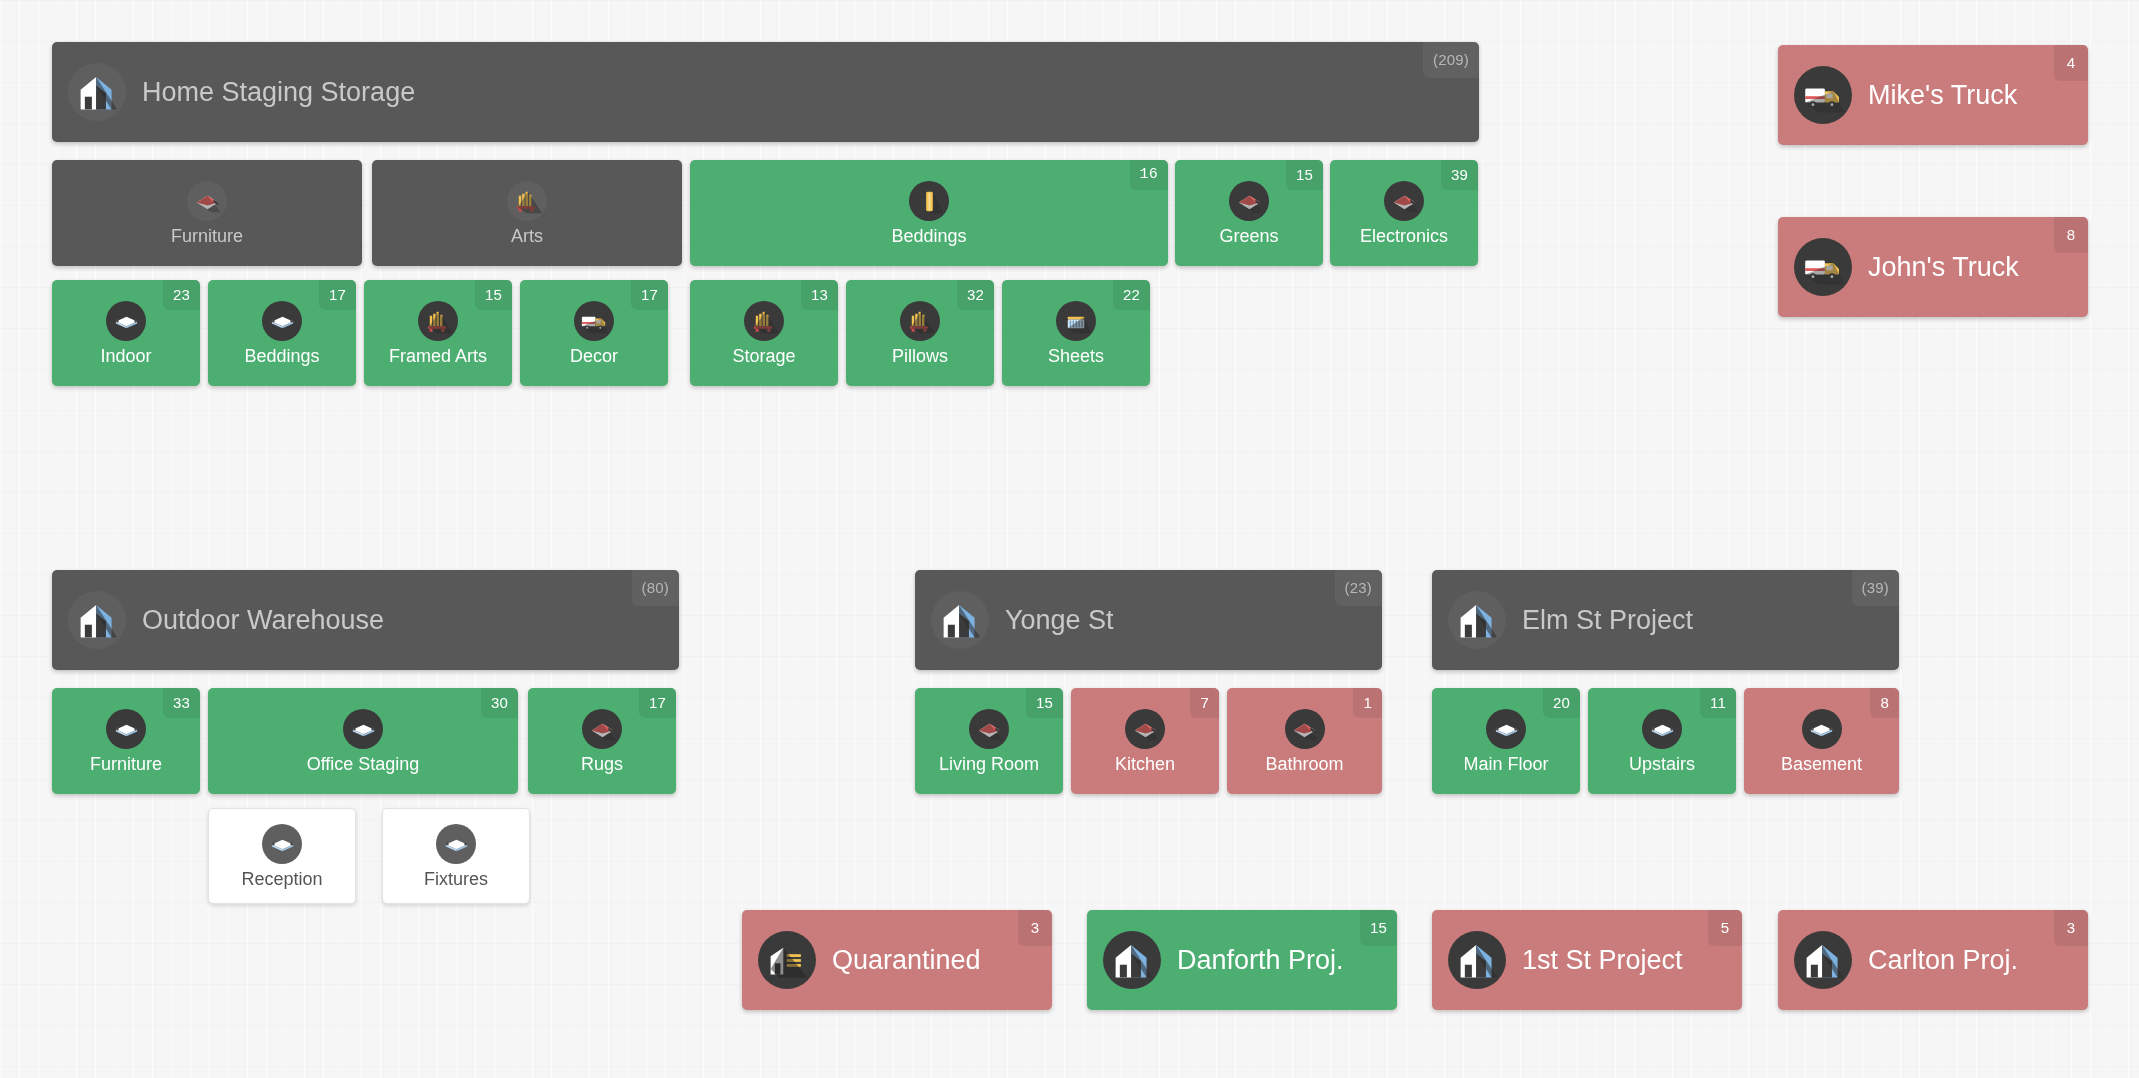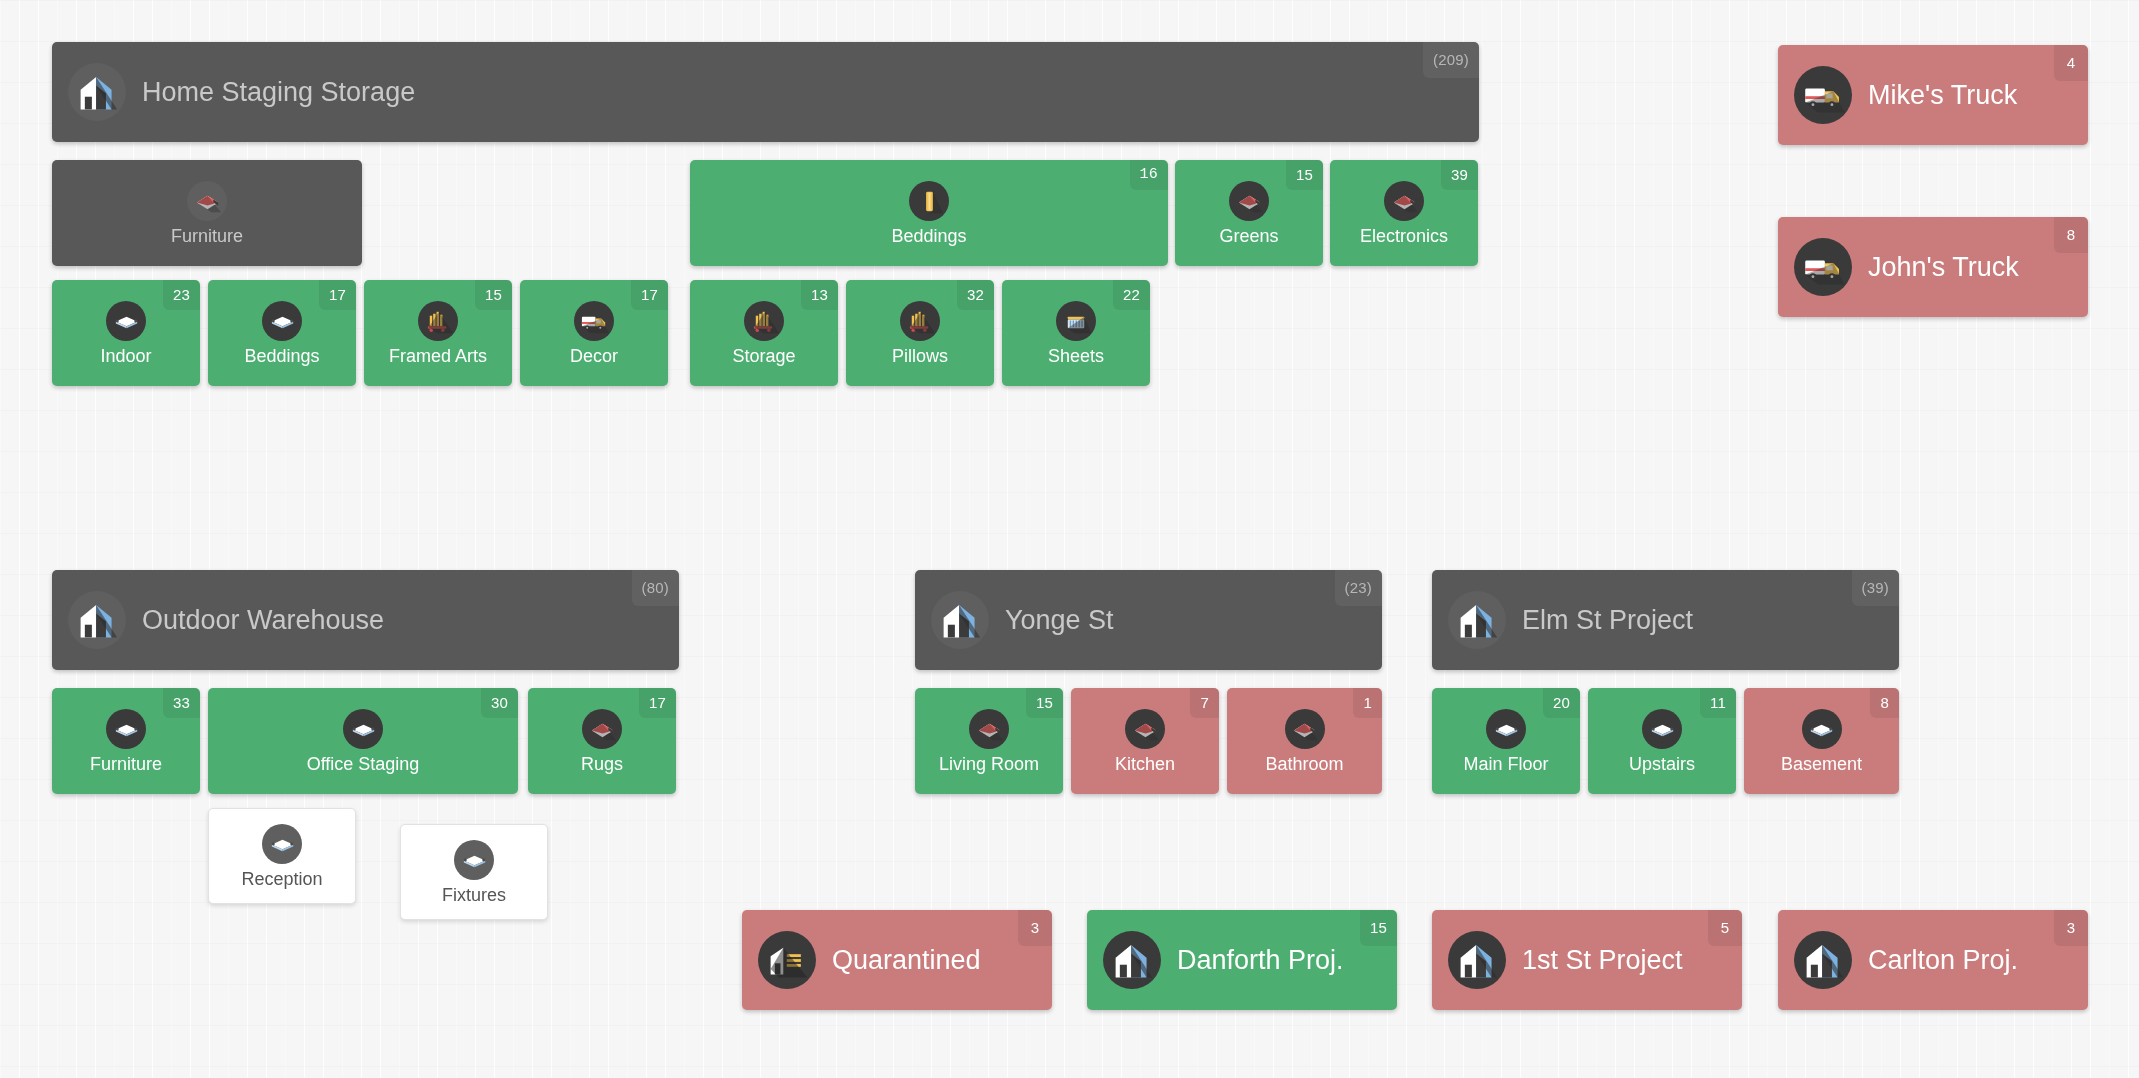--- a/index.html
+++ b/index.html
@@ -130,20 +130,28 @@
       <span class="badge">(209)</span>
     </div>
     <div class="card tile c-dark" style="left: 52px; top: 160px; width: 310px; height: 106px;">
       <span class="icon-wrap ic-sm ic-grey-disc">
         <svg width="31" height="31" viewBox="0 0 64 64">
           <use href="#sym-sofa"></use>
         </svg>
       </span>
       <span class="label">Furniture</span>
     </div>
+    <div class="card tile c-dark" style="left: 372px; top: 160px; width: 310px; height: 106px;">
+      <span class="icon-wrap ic-sm ic-grey-disc">
+        <svg width="31" height="31" viewBox="0 0 64 64">
+          <use href="#sym-art"></use>
+        </svg>
+      </span>
+      <span class="label">Arts</span>
+    </div>
     <div class="card tile c-green" style="left: 690px; top: 160px; width: 478px; height: 106px;">
       <span class="icon-wrap ic-sm ic-black-disc">
         <svg width="31" height="31" viewBox="0 0 64 64">
           <use href="#sym-mattress"></use>
         </svg>
       </span>
       <span class="label">Beddings</span>
       <span class="badge" style="height: 30px; line-height: 30px; min-width: 28px; font-family: Liberation Mono, monospace;">16</span>
     </div>
     <div class="card tile c-green" style="left: 1175px; top: 160px; width: 148px; height: 106px;">
@@ -264,21 +272,21 @@
       <span class="badge" style="height: 30px; line-height: 30px; min-width: 28px;">17</span>
     </div>
     <div class="card tile c-white" style="left: 208px; top: 808px; width: 148px; height: 96px; text-align: right;">
       <span class="icon-wrap ic-sm ic-grey-disc">
         <svg width="31" height="31" viewBox="0 0 64 64">
           <use href="#sym-box"></use>
         </svg>
       </span>
       <span class="label">Reception</span>
     </div>
-    <div class="card tile c-white" style="left: 400px; top: 808px; width: 148px; height: 96px; margin-top: 16px;">
+    <div class="card tile c-white" style="left: 382px; top: 808px; width: 148px; height: 96px;">
       <span class="icon-wrap ic-sm ic-grey-disc">
         <svg width="31" height="31" viewBox="0 0 64 64">
           <use href="#sym-box"></use>
         </svg>
       </span>
       <span class="label">Fixtures</span>
     </div>
     <div class="card hdr c-dark" style="left: 915px; top: 570px; width: 467px; height: 100px;">
       <span class="icon-wrap ic-lg ic-grey-disc">
         <svg width="45" height="45" viewBox="0 0 64 64">

